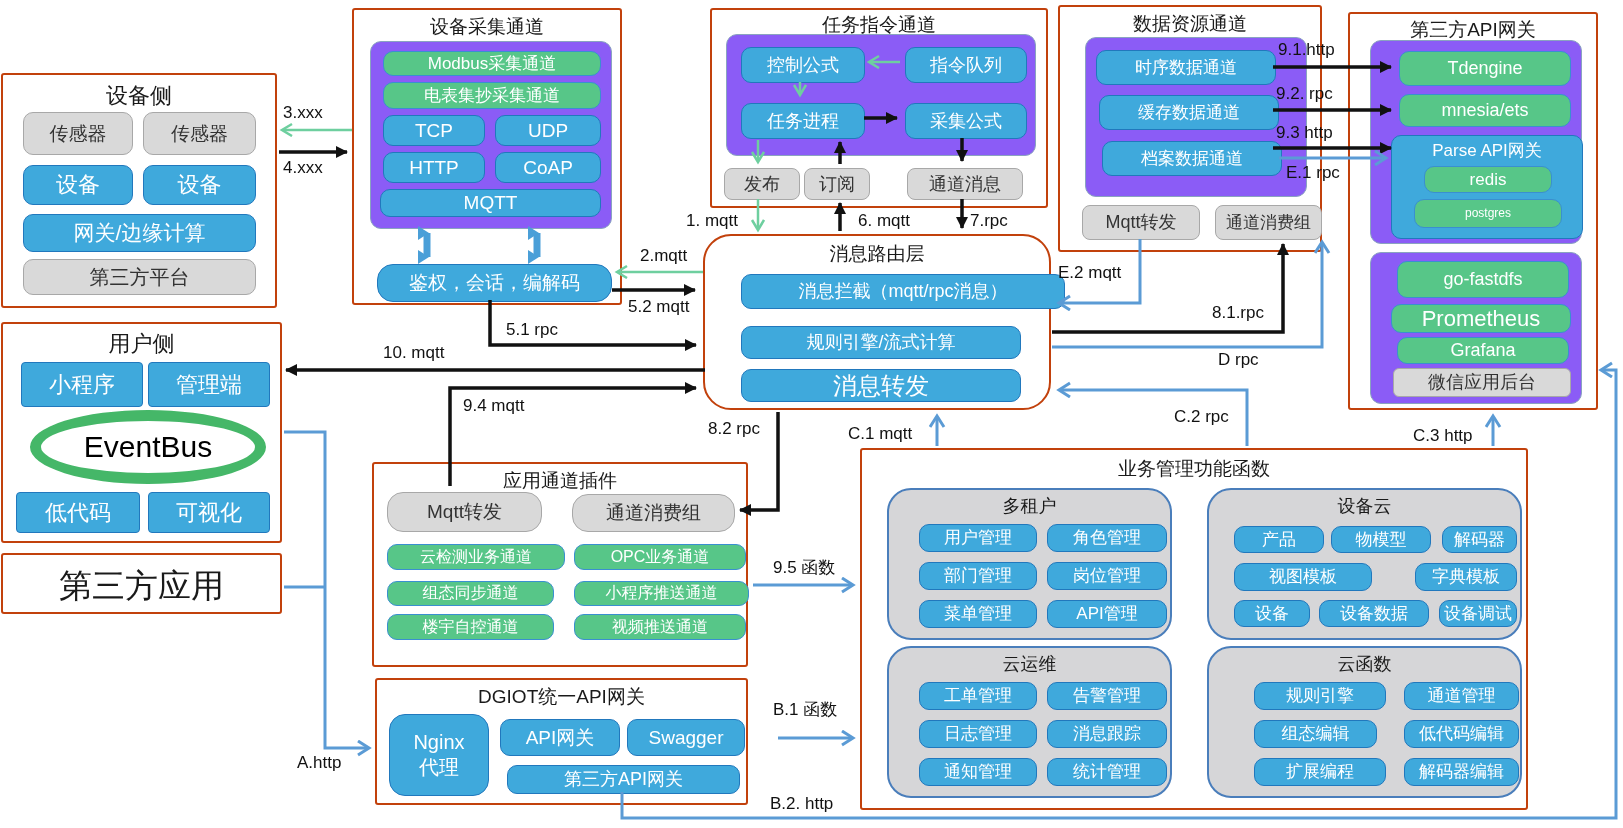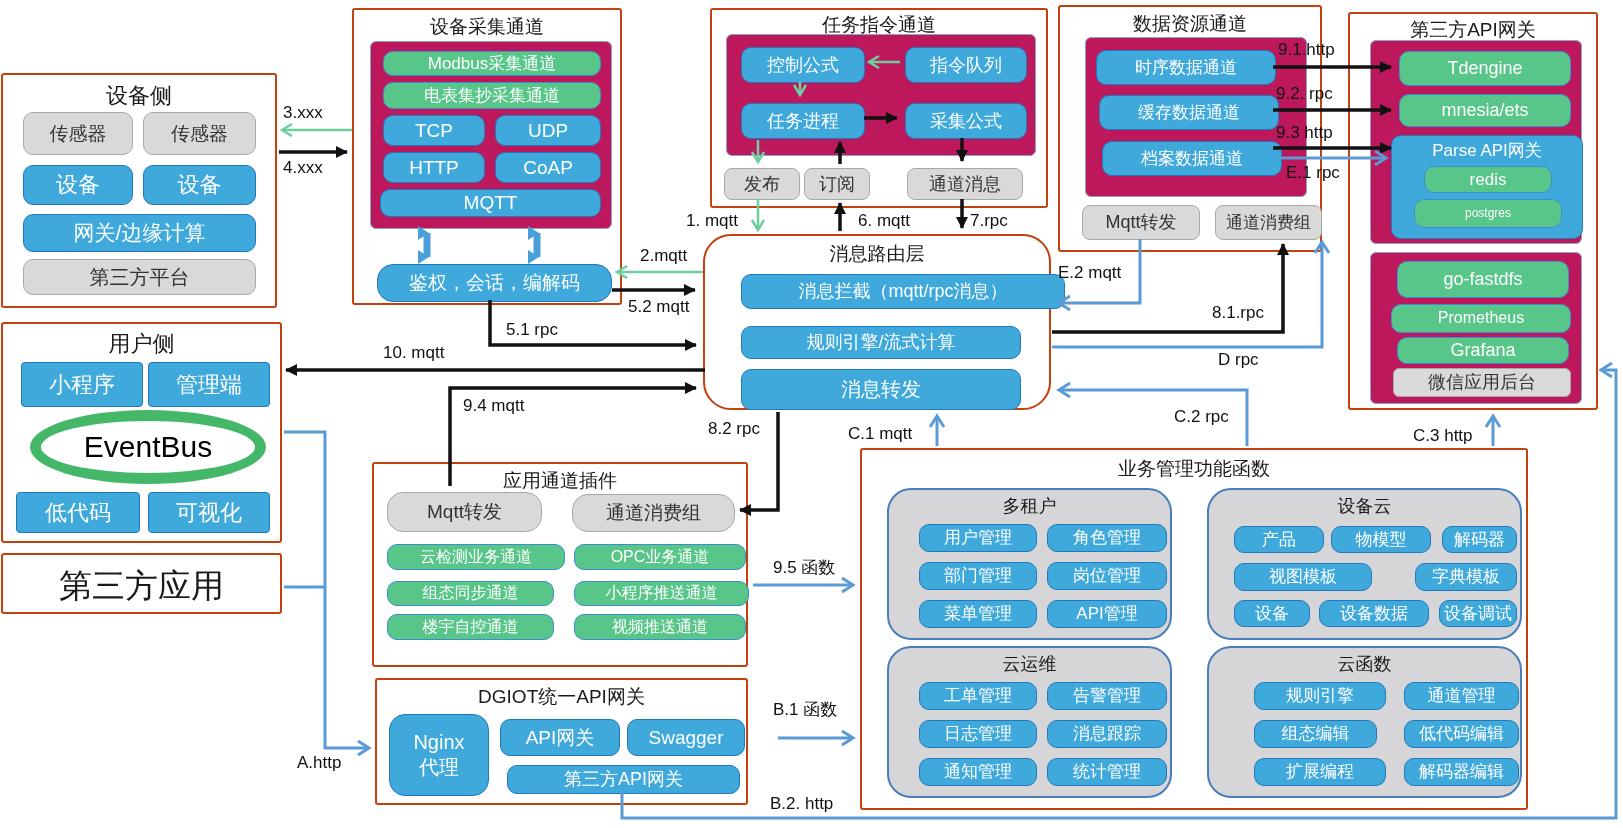--- a/index.html
+++ b/index.html
@@ -1,21 +1,21 @@
 <!DOCTYPE html>
 <html><head>
 <meta charset="utf-8">
 <style>
   *{box-sizing:border-box;margin:0;padding:0}
   html,body{background:#fff}
   body{font-family:"Liberation Sans","DejaVu Sans",sans-serif}
   #canvas{position:relative;width:1623px;height:828px;background:#fff;overflow:hidden}
   .box{position:absolute;background:#fff;border:2px solid #c2410c;border-radius:3px}
   .rnd{border-radius:28px}
-  .panel{position:absolute;background:#be185d;border:1.5px solid #8aa3c0;border-radius:6px}
+  .panel{position:absolute;background:#8b5cf6;border:1.5px solid #8aa3c0;border-radius:11px}
   .sub{position:absolute;background:#d6d6d8;border:2px solid #4a7ebb;border-radius:24px}
   .t{position:absolute;left:0;width:100%;text-align:center;color:#1a1a1a;font-size:19px;white-space:nowrap}
   .n{position:absolute;display:flex;align-items:center;justify-content:center;color:#fff;border-radius:10px;font-size:17px;line-height:1.05;text-align:center;white-space:nowrap}
   .blue{background:#3fa9dc;border:1.5px solid #2178bd}
   .green{background:#57c688;border:1.5px solid #3a8fd0}
   .grayn{background:#d9d9d9;border:1.5px solid #a8a8a8;color:#333}
   .lbl{position:absolute;font-size:17px;color:#111;white-space:nowrap;z-index:6}
   #arrows{position:absolute;left:0;top:0;width:1623px;height:828px;z-index:5;pointer-events:none}
 </style>
 </head>
@@ -77,31 +77,31 @@
       <div class="n green" style="left:28px;top:10px;width:172px;height:35px;font-size:18px">Tdengine</div>
       <div class="n green" style="left:28px;top:53px;width:172px;height:33px;font-size:18px">mnesia/ets</div>
       <div style="position:absolute;left:20px;top:94px;width:192px;height:104px;background:#3fa9dc;border:1.5px solid #2178bd;border-radius:10px">
         <div class="t" style="top:3px;color:#fff;font-size:17px">Parse API网关</div>
         <div class="n green" style="left:32px;top:30px;width:128px;height:27px;font-size:17px">redis</div>
         <div class="n green" style="left:22px;top:63px;width:148px;height:29px;font-size:12px">postgres</div>
       </div>
     </div>
     <div class="panel" style="left:20px;top:238px;width:212px;height:152px">
       <div class="n green" style="left:26px;top:8px;width:172px;height:37px;font-size:18px">go-fastdfs</div>
-      <div class="n green" style="left:20px;top:51px;width:180px;height:29px;font-size:16px">Prometheus</div>
+      <div class="n green" style="left:20px;top:51px;width:180px;height:29px;font-size:22px">Prometheus</div>
       <div class="n green" style="left:26px;top:84px;width:172px;height:27px;font-size:18px">Grafana</div>
       <div class="n grayn" style="left:22px;top:115px;width:178px;height:29px;font-size:18px;border-radius:6px">微信应用后台</div>
     </div>
   </div>
 
   <div class="box rnd" style="left:703px;top:234px;width:348px;height:176px;border-width:2.5px">
     <div class="t" style="top:5px">消息路由层</div>
     <div class="n blue" style="left:36px;top:38px;width:324px;height:35px;font-size:18px">消息拦截（mqtt/rpc消息）</div>
     <div class="n blue" style="left:36px;top:90px;width:280px;height:33px;font-size:18px">规则引擎/流式计算</div>
-    <div class="n blue" style="left:36px;top:133px;width:280px;height:41px;font-size:20px">消息转发</div>
+    <div class="n blue" style="left:36px;top:133px;width:280px;height:33px;font-size:24px">消息转发</div>
   </div>
 
   <div class="box" style="left:1px;top:322px;width:281px;height:221px">
     <div class="t" style="top:5px;font-size:22px">用户侧</div>
     <div class="n blue" style="left:18px;top:38px;width:122px;height:45px;font-size:22px;border-radius:4px">小程序</div>
     <div class="n blue" style="left:145px;top:38px;width:122px;height:45px;font-size:22px;border-radius:4px">管理端</div>
     <div style="position:absolute;left:27px;top:86px;width:236px;height:74px;border:11px solid #45b768;border-radius:50%;display:flex;align-items:center;justify-content:center;font-size:30px;color:#000">EventBus</div>
     <div class="n blue" style="left:13px;top:168px;width:124px;height:41px;font-size:22px;border-radius:4px">低代码</div>
     <div class="n blue" style="left:145px;top:168px;width:122px;height:41px;font-size:22px;border-radius:4px">可视化</div>
   </div>

